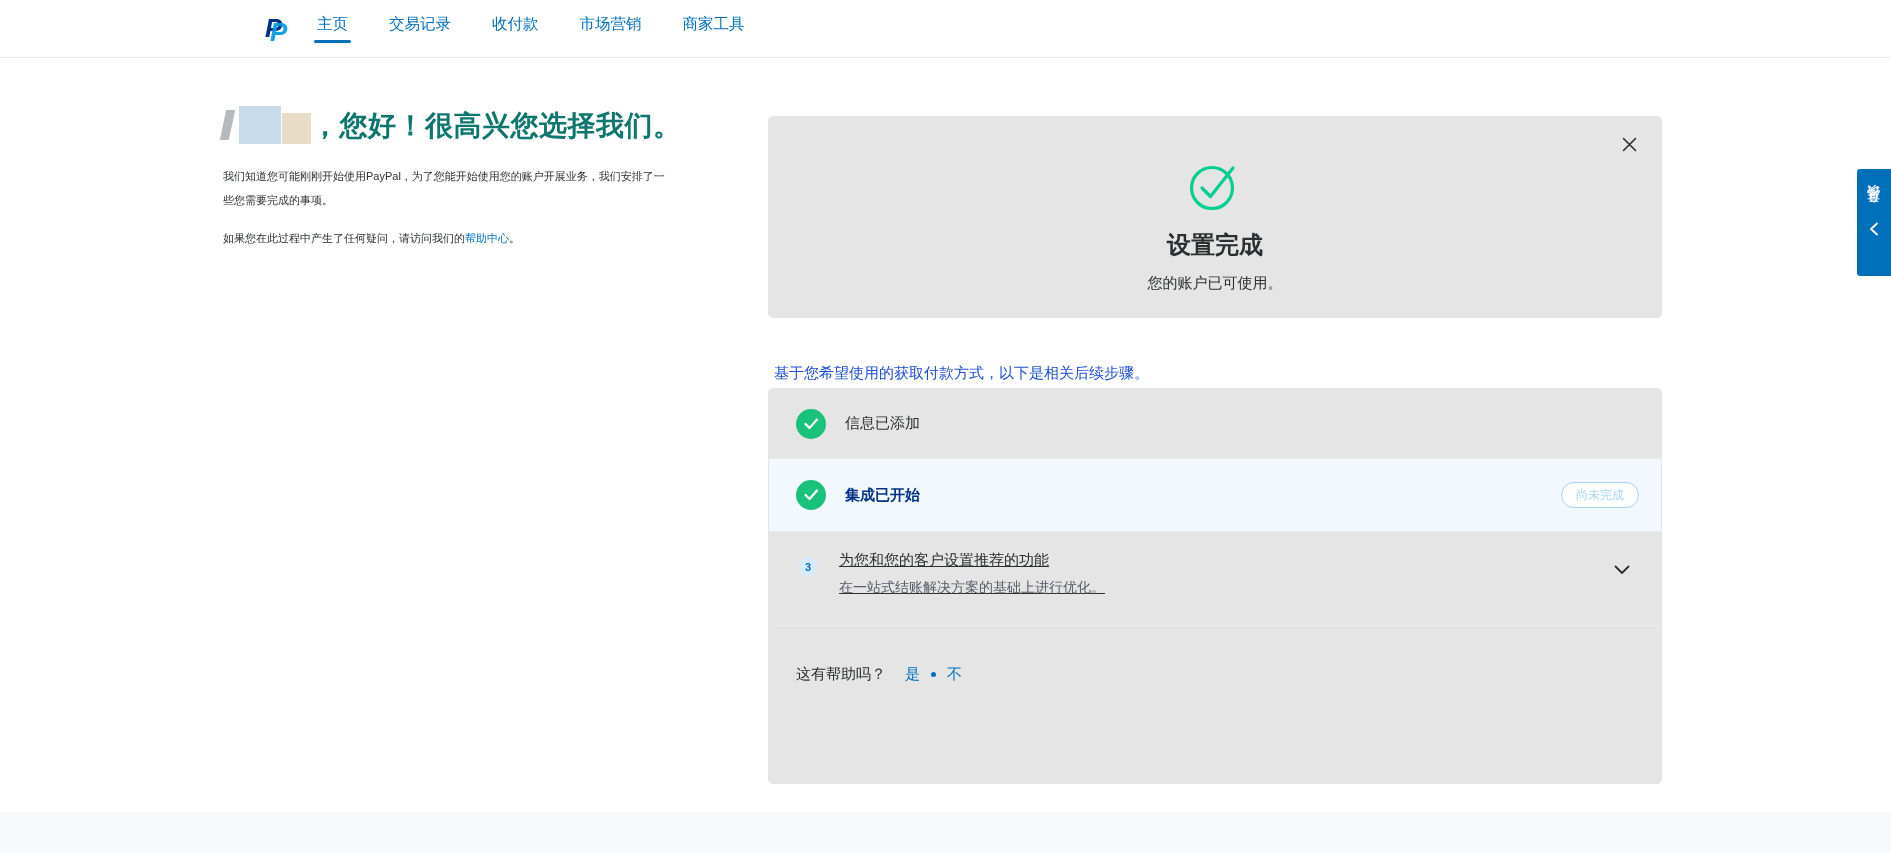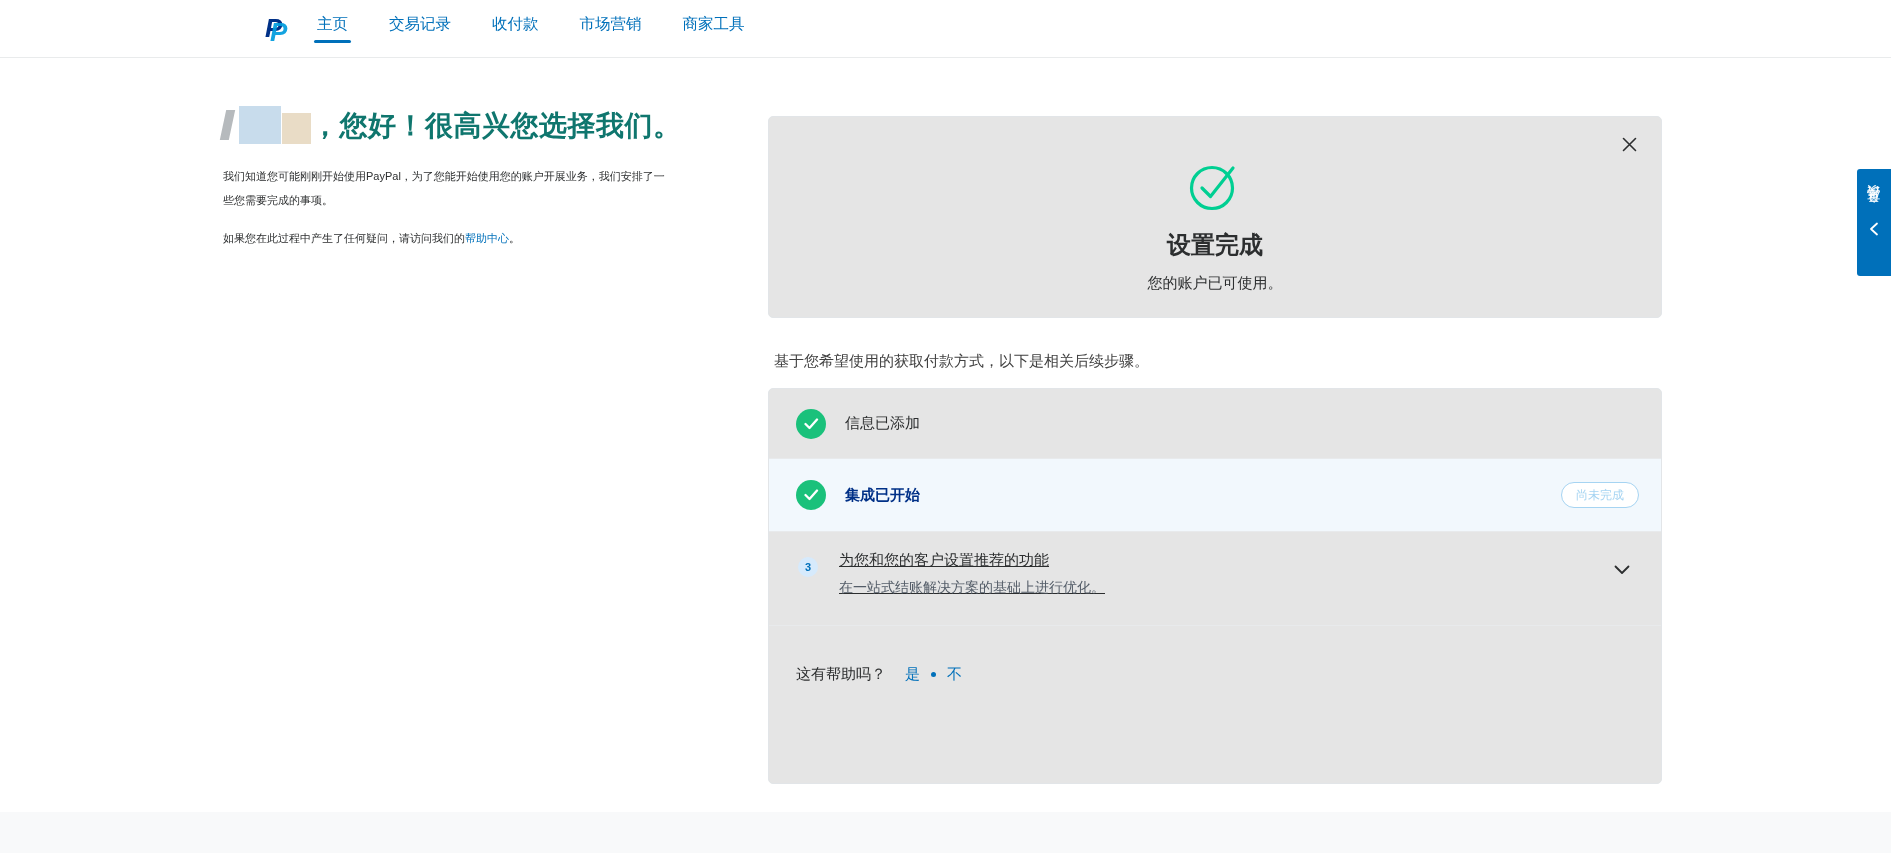--- a/index.html
+++ b/index.html
@@ -63,22 +63,22 @@
     position: absolute; top: 16px; right: 20px; width: 22px; height: 22px;
     background: none; border: none; cursor: pointer; padding: 3px;
   }
   .close-btn svg { display: block; }
   .status-center { position: absolute; left: 0; right: 0; top: 44px; text-align: center; }
   .status-icon { display: inline-block; }
   .status-title { font-size: 24px; font-weight: 700; color: #2c2e2f; margin-top: 14px; }
   .status-sub { font-size: 15px; color: #2c2e2f; margin-top: 13px; }
 
   .steps-intro {
-    position: absolute; left: 774px; top: 352px;
-    font-size: 15px; color: #404040;
+    position: absolute; left: 774px; top: 364px;
+    font-size: 15px; color: #1d4ed8;
   }
 
   .steps-card { top: 388px; height: 396px; }
   .step-row { position: relative; border-top: 1px solid #e8eaec; }
   .step-row:first-child { border-top: none; }
   .row-header { height: 100px; }
   .app-icon {
     position: absolute; left: 25px; top: 30px; width: 38px; height: 39px;
     background: #1355d9; border-radius: 9px;
     display: flex; align-items: center; justify-content: center;

